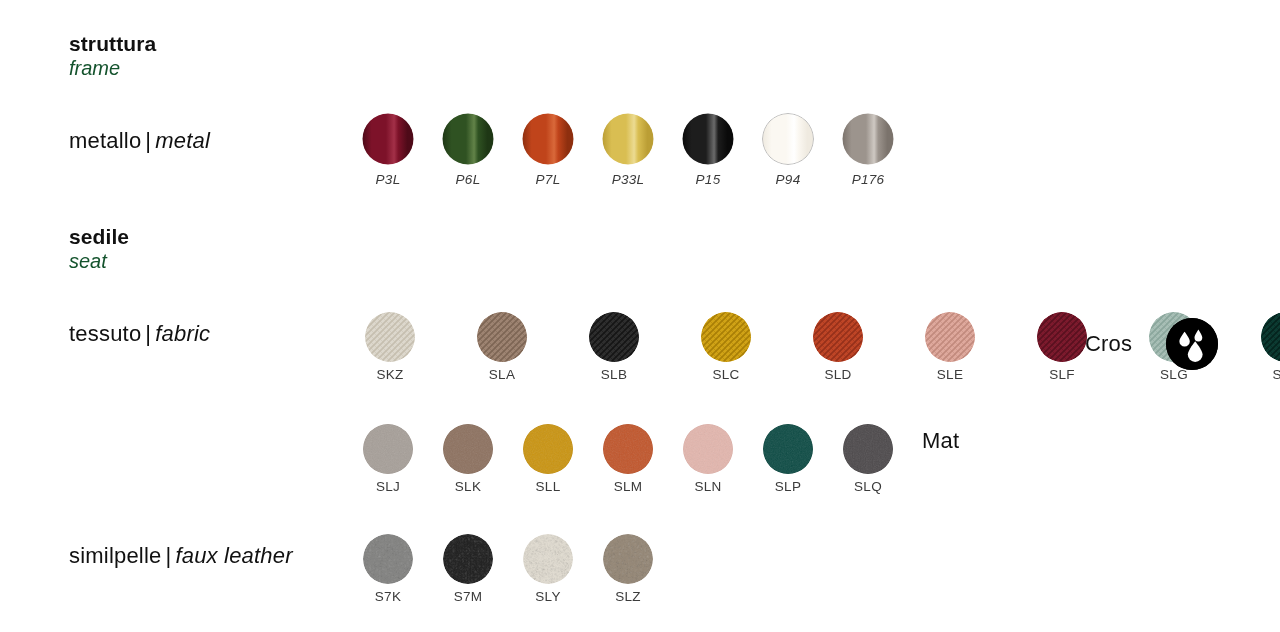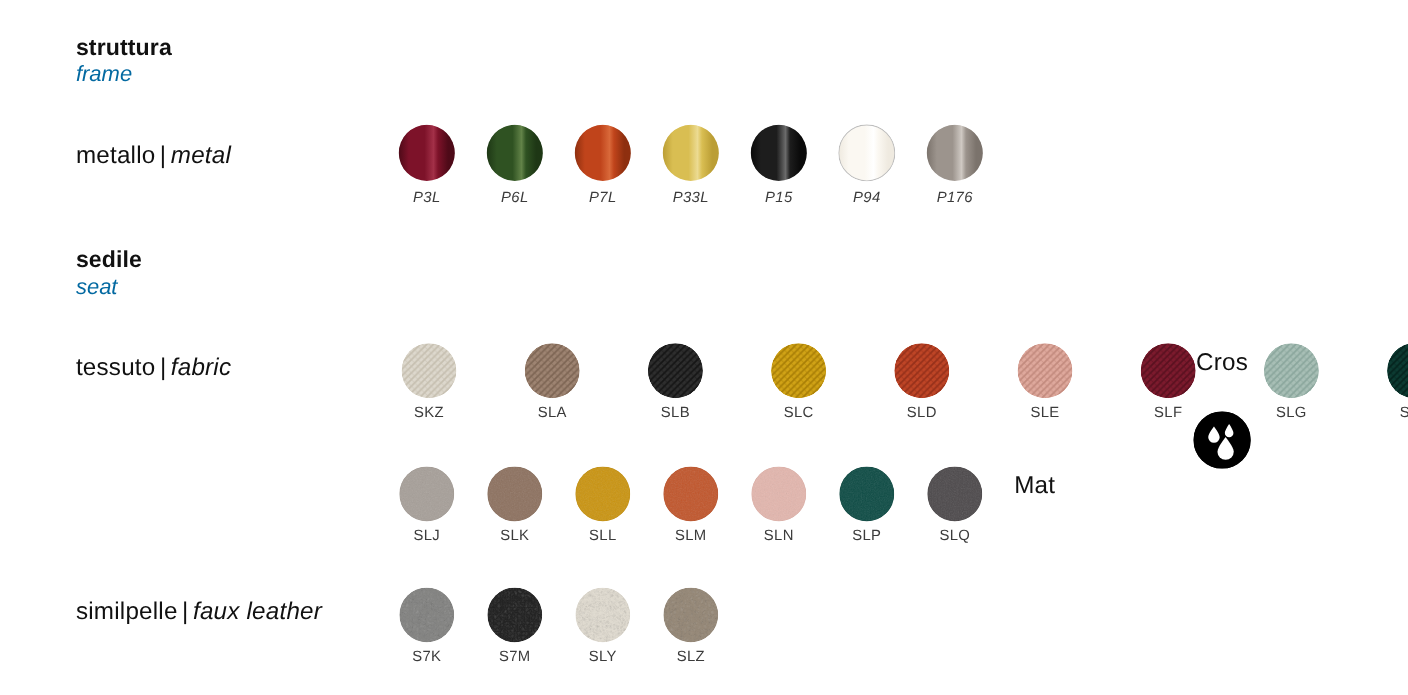--- a/index.html
+++ b/index.html
@@ -11,21 +11,21 @@
   }
   .sheet{position:relative;width:1144px;height:632px;}
 
   
   .section-head{position:absolute;left:69px;}
   .section-head .it{
     font-size:21px;font-weight:bold;letter-spacing:.1px;color:#111;
     line-height:25px;display:block;
   }
   .section-head .en{
-    font-size:20px;font-style:italic;font-weight:400;color:#0369a1;
+    font-size:20px;font-style:italic;font-weight:400;color:#14532d;
     line-height:24px;display:block;
   }
 
   
   .row-label{
     position:absolute;left:69px;
     font-size:22px;font-weight:300;color:#111;white-space:nowrap;
     letter-spacing:.2px;
   }
   .row-label .sep{padding:0 4px;font-weight:300;}
@@ -48,21 +48,21 @@
 
   
   .metal .disc{width:52px;height:52px;}
   .metal .code{margin-top:8px;}
 
   
   .fabric .disc,.mat .disc,.leather .disc{width:50px;height:50px;}
 
   
   .family{
-    position:absolute;display:flex;align-items:center;gap:34px;flex-direction:column;
+    position:absolute;display:flex;align-items:center;gap:34px;
   }
   .family .name{
     font-size:22px;font-weight:300;color:#111;letter-spacing:.2px;
     line-height:22px;
   }
   .drop-badge{
     width:52px;height:52px;border-radius:50%;background:#000;
     display:flex;align-items:center;justify-content:center;flex:0 0 auto;
   }
   .drop-badge svg{display:block;}

